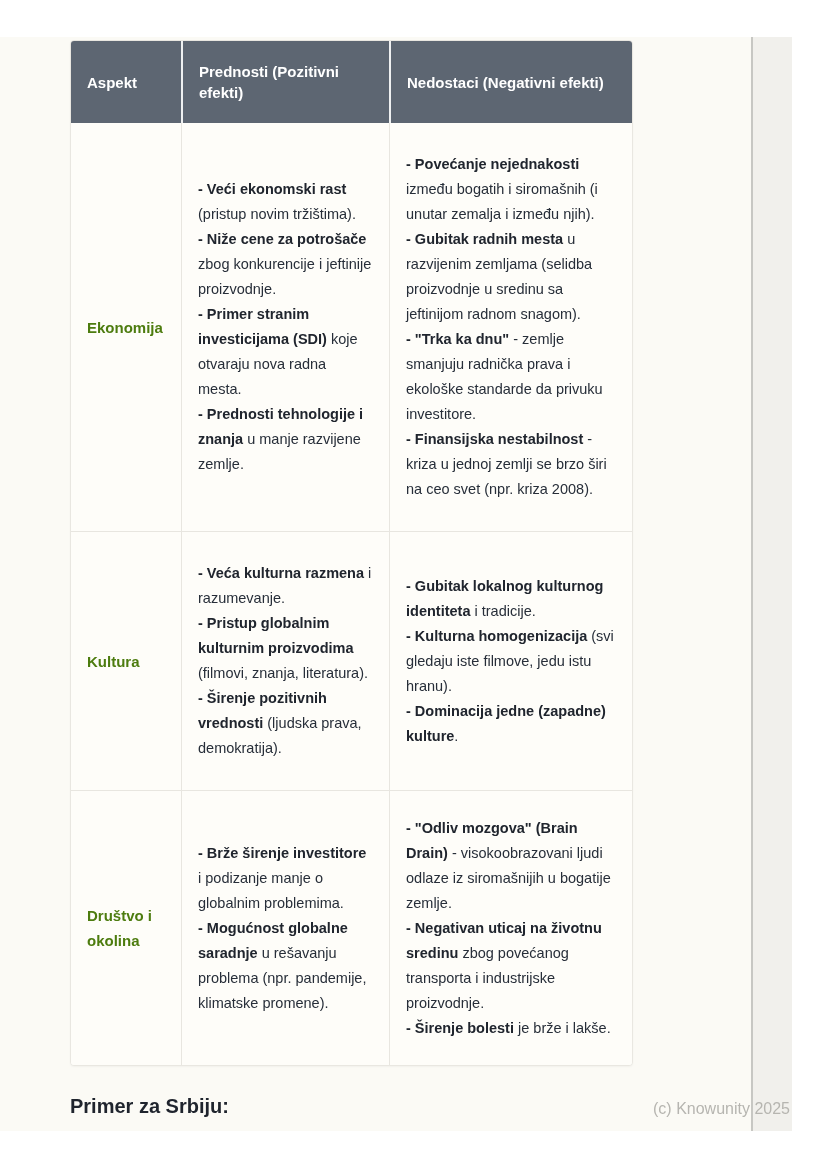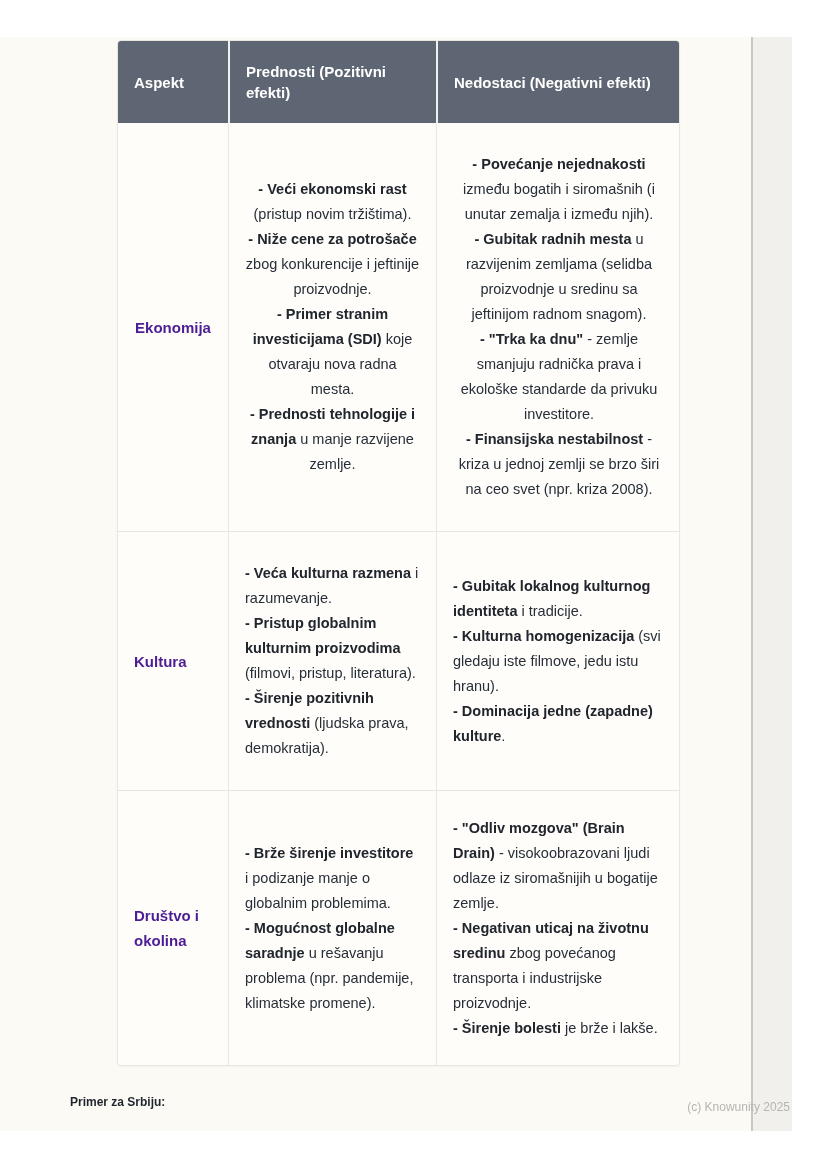--- a/index.html
+++ b/index.html
@@ -30,21 +30,20 @@
 
   
   .table-wrap {
     position: absolute; left: 70px; top: 3px;
     width: 563px;
     border: 1px solid #e9e7e1;
     border-radius: 4px;
     overflow: hidden;
     background: #fefdf9;
     box-shadow: 0 1px 2px rgba(0,0,0,0.04);
-    margin-left: 47px;
   }
   table { width: 100%; border-collapse: separate; border-spacing: 0; table-layout: fixed; }
   col.c1 { width: 110px; }
   col.c2 { width: 208px; }
   col.c3 { width: 245px; }
 
   thead th {
     height: 82px;
     background: #5d6672;
     color: #ffffff;
@@ -60,40 +59,40 @@
   tbody td {
     background: #fefdf9;
     vertical-align: middle;
     padding: 16px;
     font-size: 14.5px;
     line-height: 25px;
   }
   tbody td + td { border-left: 1px solid #e8e6e0; }
   tbody tr + tr td { border-top: 1px solid #e8e6e0; }
 
-  tr.r1 td { height: 408px; text-align: center; }
+  tr.r1 td { height: 408px; }
   tr.r2 td { height: 259px; }
   tr.r3 td { height: 275px; }
 
   td.aspect {
     font-weight: bold;
     font-size: 15px;
-    color: #4c1d95;
+    color: #4d7c0f;
   }
   .ci { display: block; }
   .b { font-weight: bold; color: #20252e; }
 
   
   .footer-heading {
     position: absolute; left: 70px; top: 1058px;
-    font-size: 12px; font-weight: bold; color: #1f242d;
+    font-size: 20px; font-weight: bold; color: #1f242d;
   }
   .watermark {
     position: absolute; right: 38px; top: 1100px;
-    font-size: 12px; color: #b6b5b0;
+    font-size: 16px; color: #b6b5b0;
   }
 </style>
 </head>
 <body>
 
 <div class="doc-page">
 
   <div class="table-wrap">
     <table>
       <colgroup>
@@ -127,21 +126,21 @@
               <div class="ci"><span class="b">- Povećanje nejednakosti</span><span> između bogatih i siromašnih (i unutar zemalja i između njih).</span></div>
               <div class="ci"><span class="b">- Gubitak radnih mesta</span><span> u razvijenim zemljama (selidba proizvodnje u sredinu sa jeftinijom radnom snagom).</span></div>
               <div class="ci"><span class="b">- "Trka ka dnu"</span><span> - zemlje smanjuju radnička prava i ekološke standarde da privuku investitore.</span></div>
               <div class="ci"><span class="b">- Finansijska nestabilnost</span><span> - kriza u jednoj zemlji se brzo širi na ceo svet (npr. kriza 2008).</span></div>
             </td>
         </tr>
         <tr class="r2">
           <td class="aspect">Kultura</td>
           <td>
               <div class="ci"><span class="b">- Veća kulturna razmena</span><span> i razumevanje.</span></div>
-              <div class="ci"><span class="b">- Pristup globalnim kulturnim proizvodima</span><span> (filmovi, pristup, literatura).</span></div>
+              <div class="ci"><span class="b">- Pristup globalnim kulturnim proizvodima</span><span> (filmovi, znanja, literatura).</span></div>
               <div class="ci"><span class="b">- Širenje pozitivnih vrednosti</span><span> (ljudska prava, demokratija).</span></div>
             </td>
           <td>
               <div class="ci"><span class="b">- Gubitak lokalnog kulturnog identiteta</span><span> i tradicije.</span></div>
               <div class="ci"><span class="b">- Kulturna homogenizacija</span><span> (svi gledaju iste filmove, jedu istu hranu).</span></div>
               <div class="ci"><span class="b">- Dominacija jedne (zapadne) kulture</span><span>.</span></div>
             </td>
         </tr>
         <tr class="r3">
           <td class="aspect">Društvo i okolina</td>

